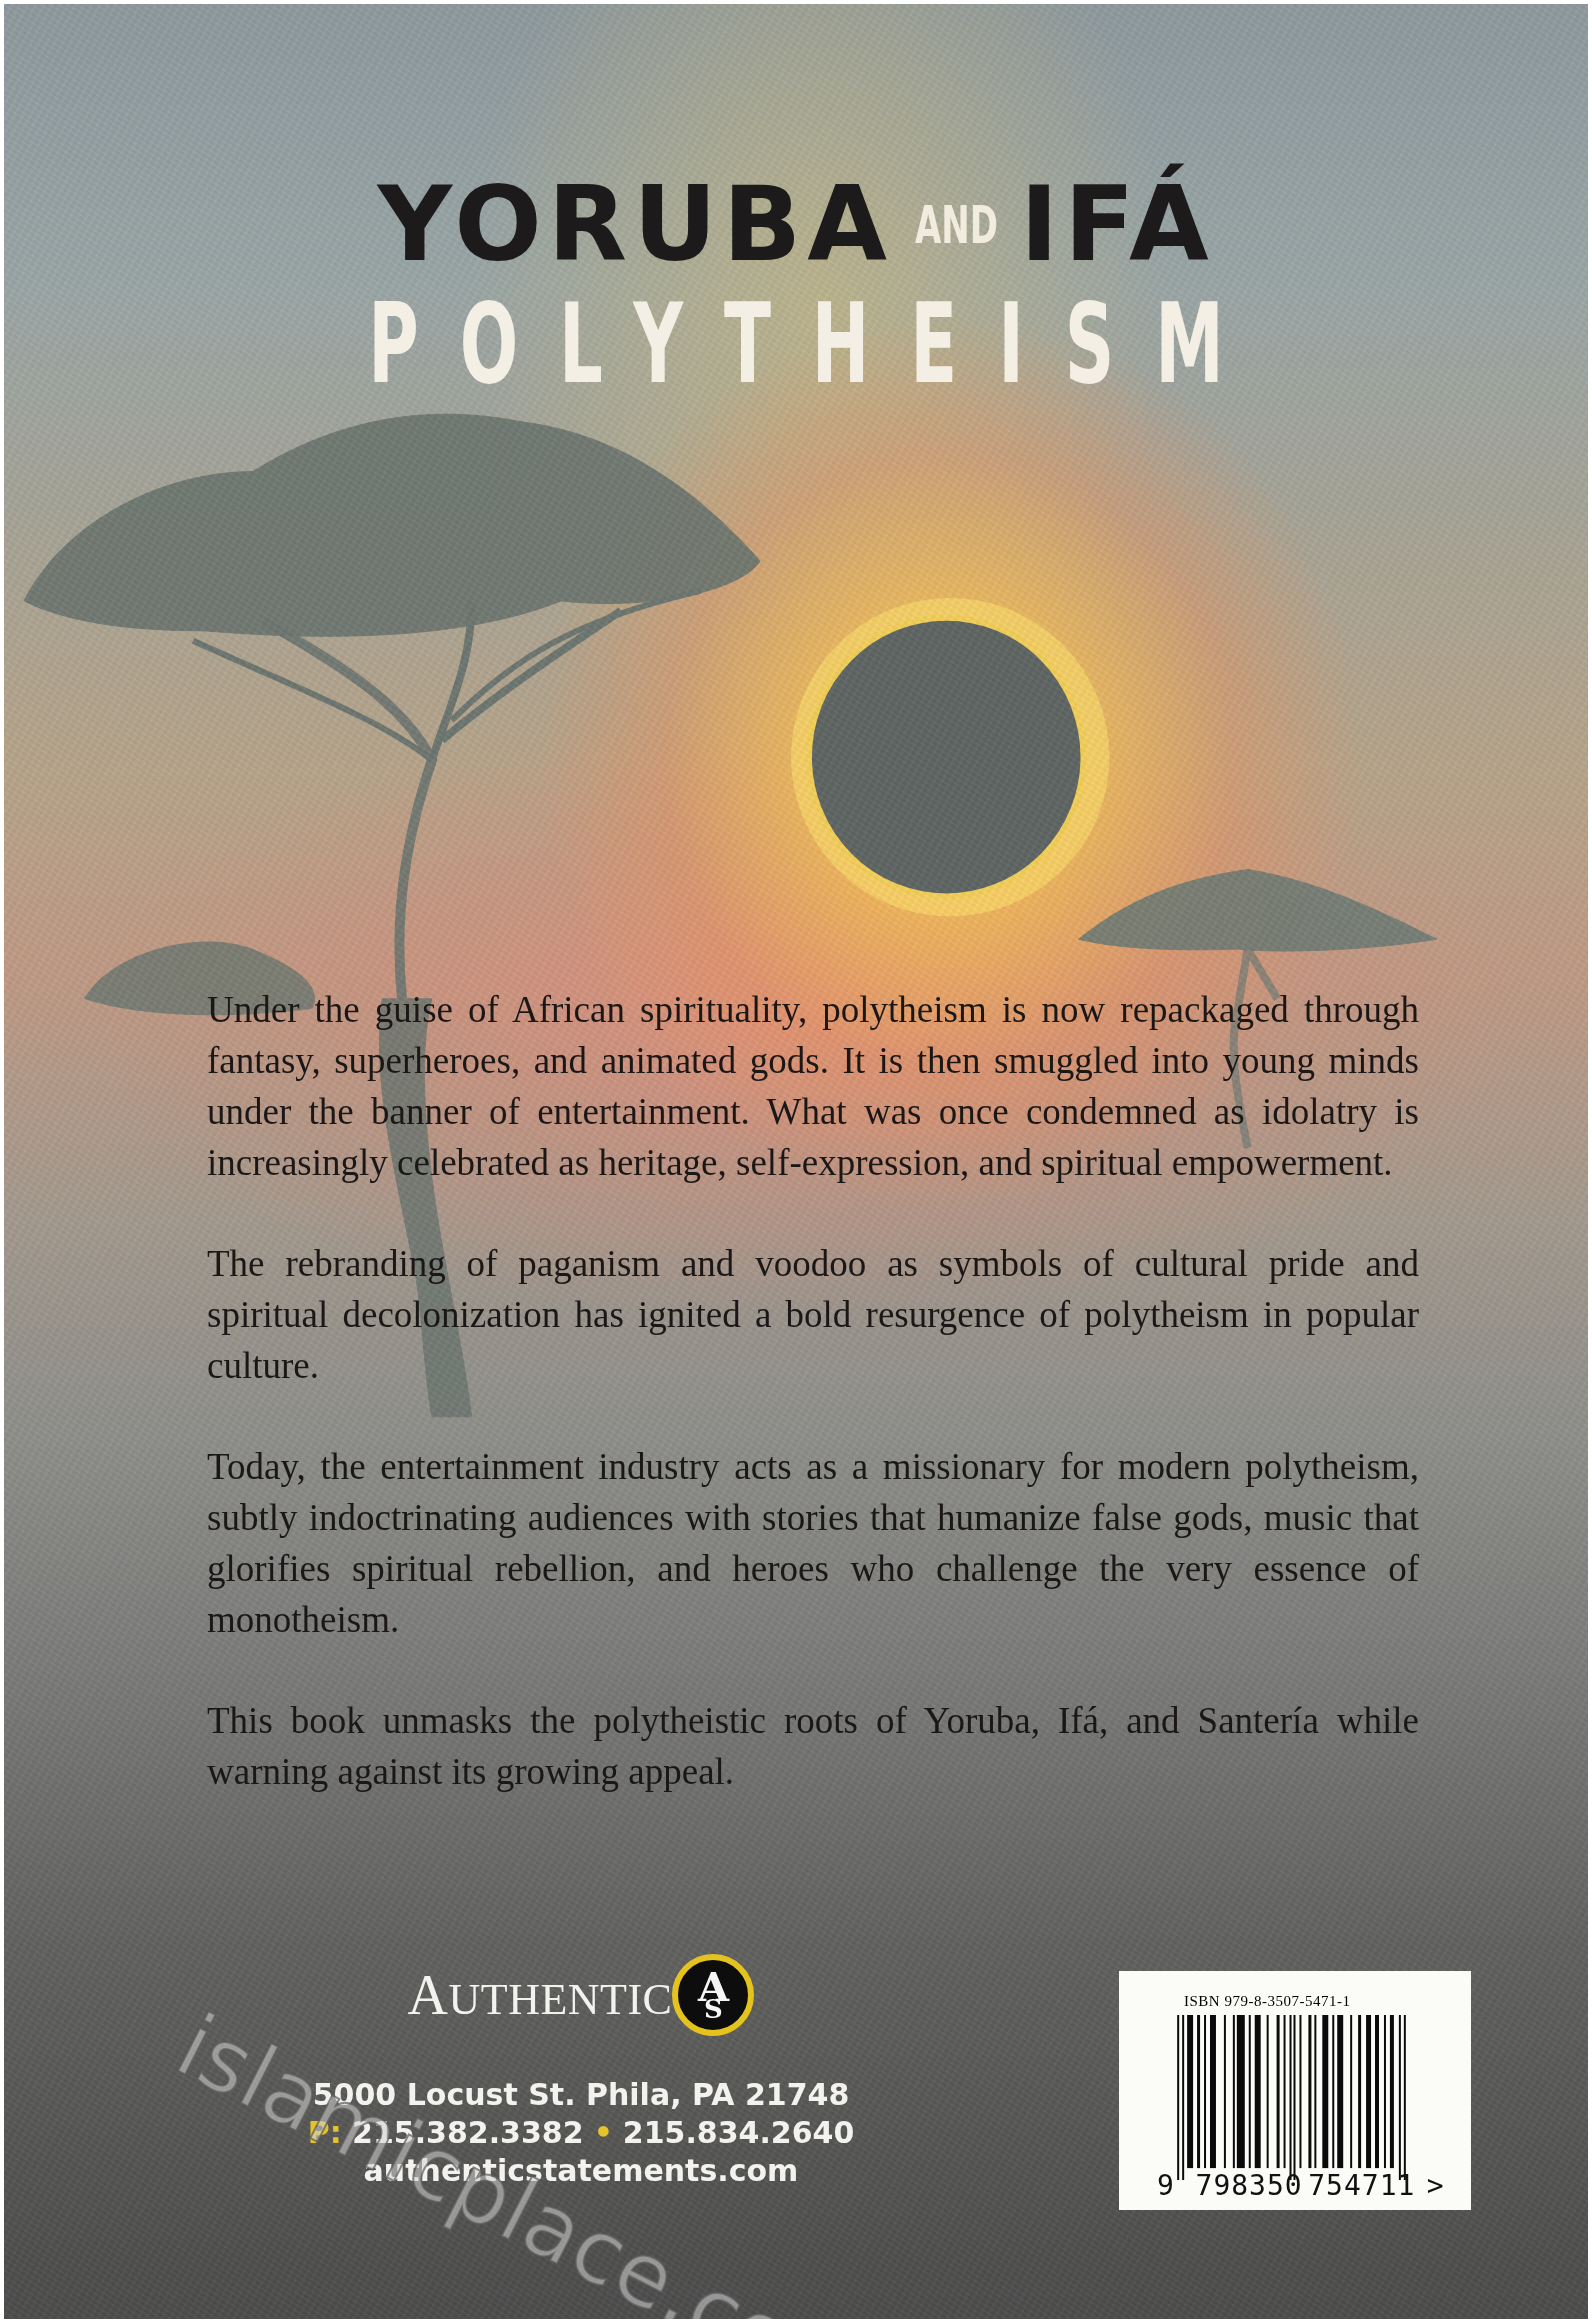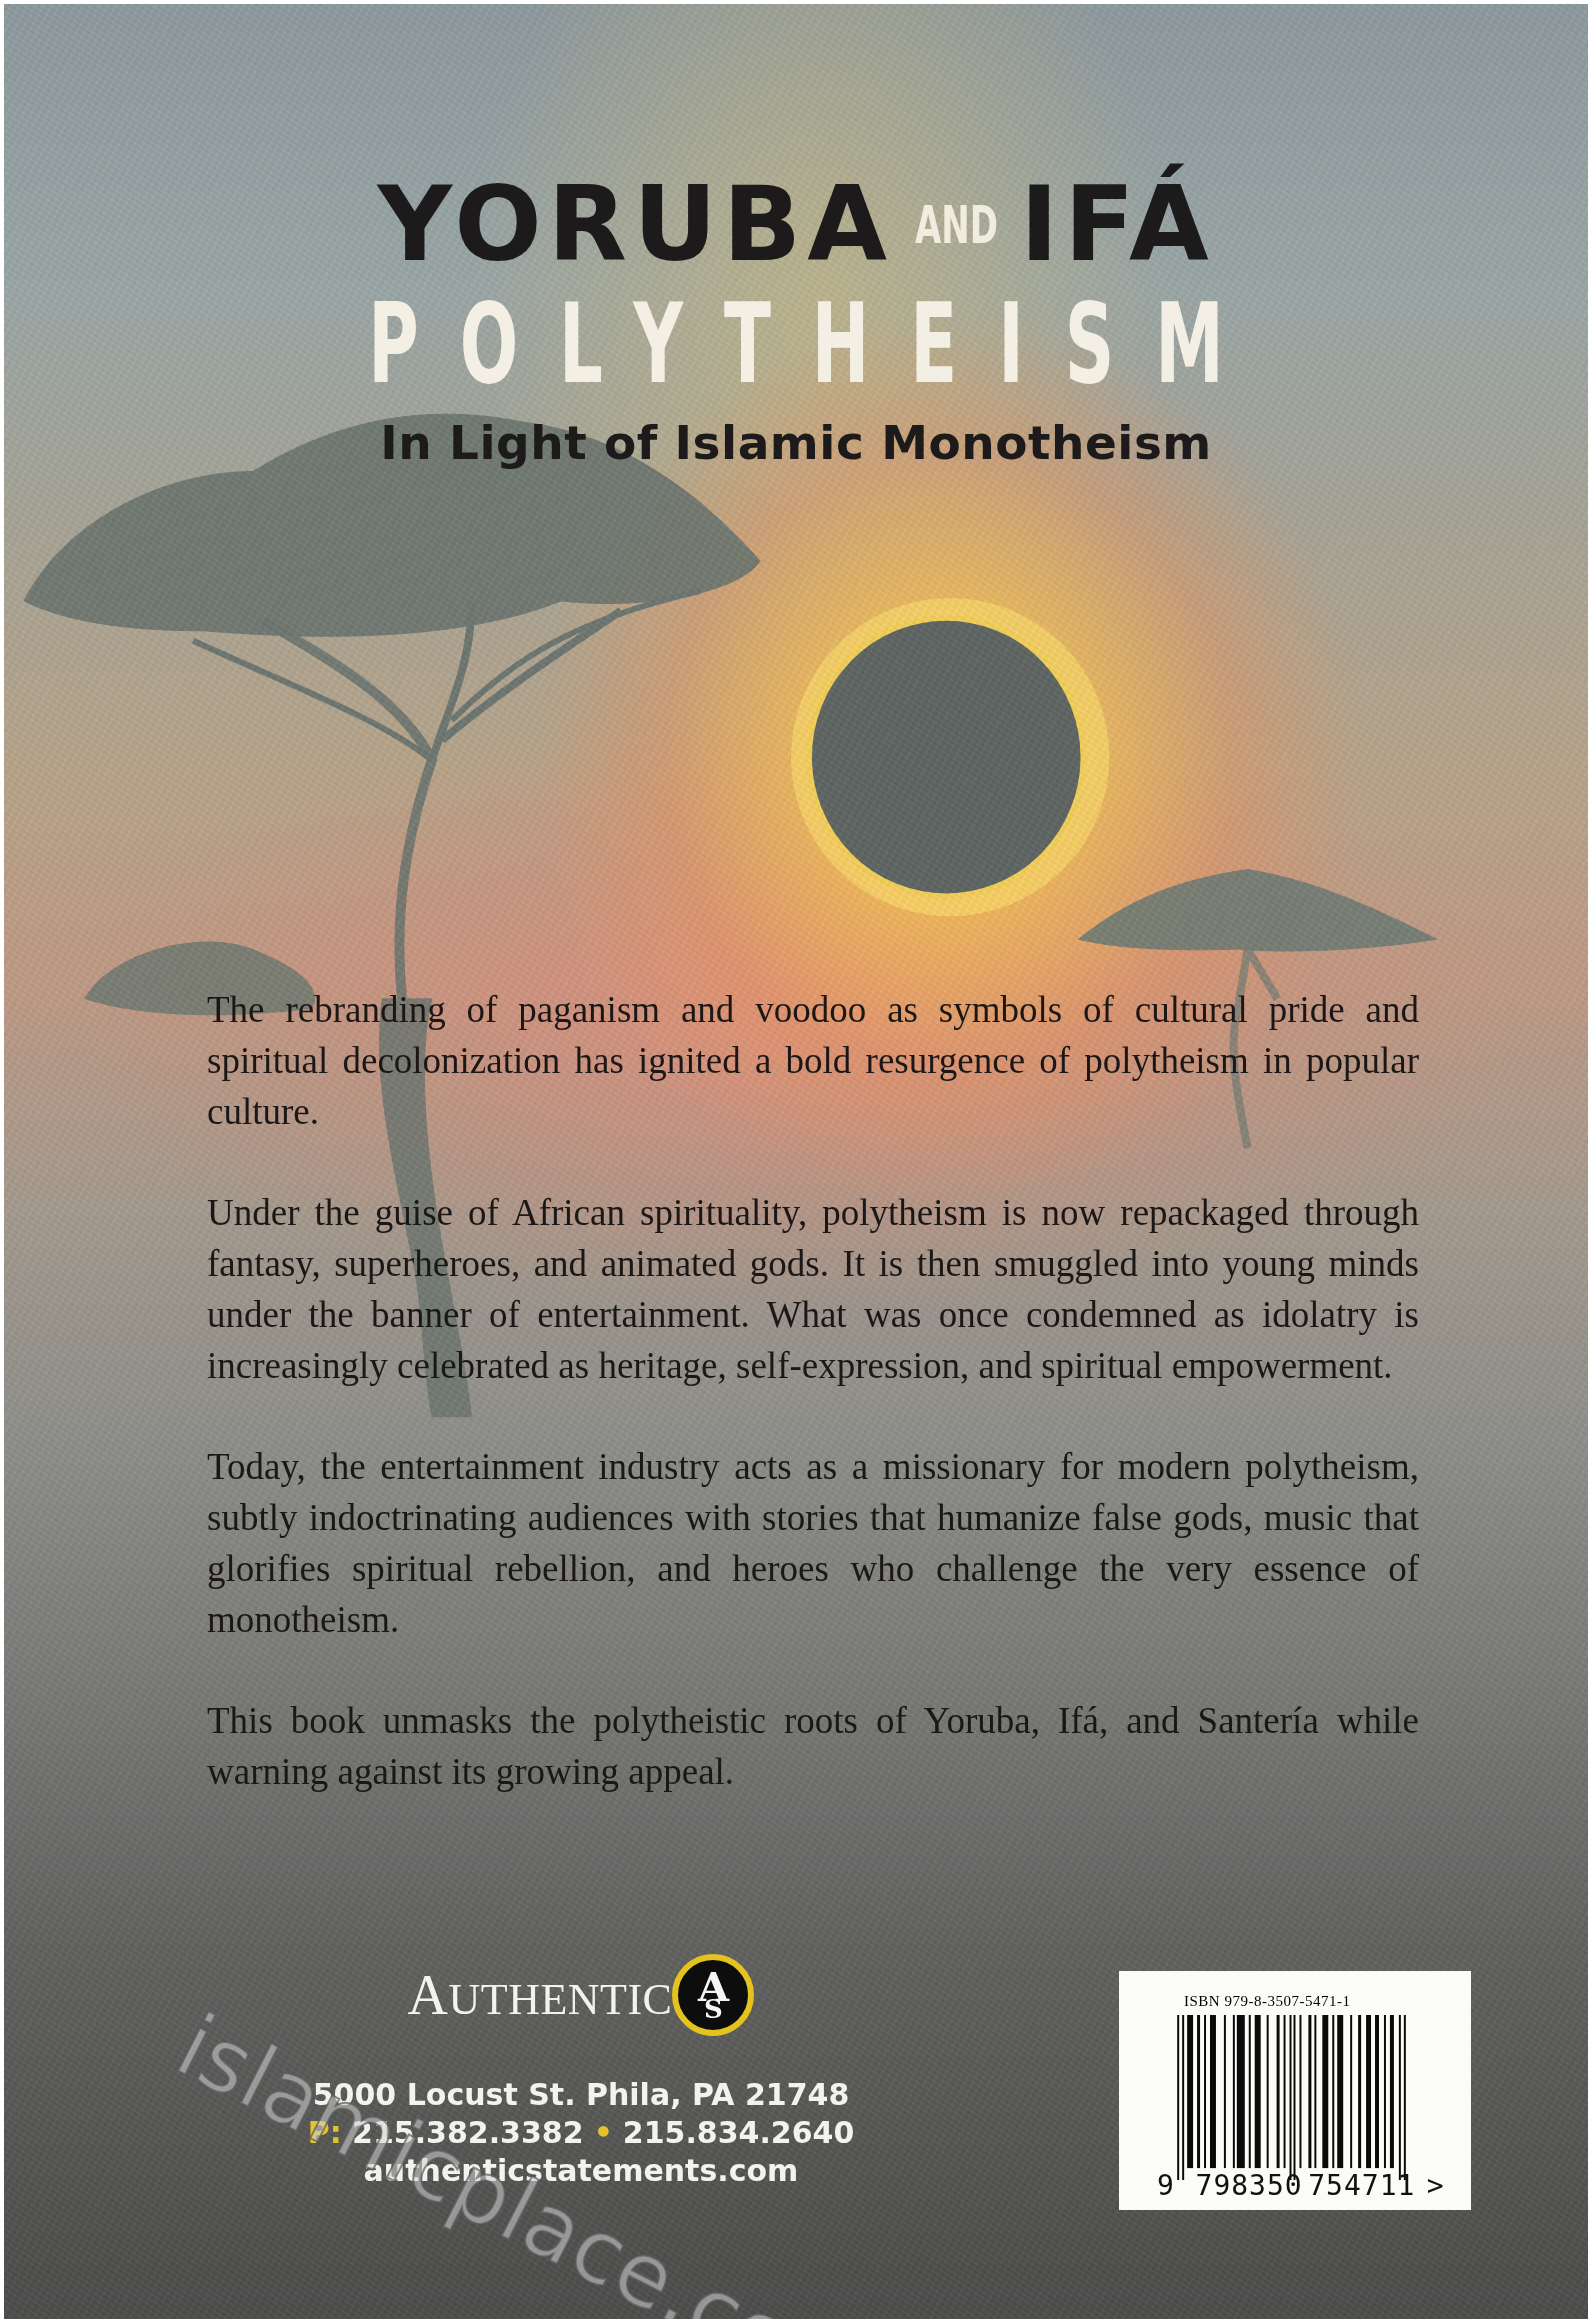--- a/index.html
+++ b/index.html
@@ -122,26 +122,25 @@
   </svg>
   <div class="texture"></div>
 
   <div class="title-block">
     <div class="title-line1">
       <span>YORUBA</span>
       <span class="title-and">AND</span>
       <span>IFÁ</span>
     </div>
     <div class="title-line2">POLYTHEISM</div>
-    <div class="subtitle">In Light of Islamic Monotheism</div>
   </div>
 
   <div class="blurb">
+    <p>Under the guise of African spirituality, polytheism is now repackaged through fantasy, superheroes, and animated gods. It is then smuggled into young minds under the banner of entertainment. What was once condemned as idolatry is increasingly celebrated as heritage, self-expression, and spiritual empowerment.</p>
     <p>The rebranding of paganism and voodoo as symbols of cultural pride and spiritual decolonization has ignited a bold resurgence of polytheism in popular culture.</p>
-    <p>Under the guise of African spirituality, polytheism is now repackaged through fantasy, superheroes, and animated gods. It is then smuggled into young minds under the banner of entertainment. What was once condemned as idolatry is increasingly celebrated as heritage, self-expression, and spiritual empowerment.</p>
     <p>Today, the entertainment industry acts as a missionary for modern polytheism, subtly indoctrinating audiences with stories that humanize false gods, music that glorifies spiritual rebellion, and heroes who challenge the very essence of monotheism.</p>
     <p class="last">This book unmasks the polytheistic roots of Yoruba, Ifá, and Santería while warning against its growing appeal.</p>
   </div>
 
   <div class="publisher">
     <div class="pub-logo-row">
       <span class="pub-word"><span class="big">A</span><span>UTHENTIC</span></span>
       <span class="pub-emblem">
         <span class="a">A</span>
         <span class="s">S</span>

